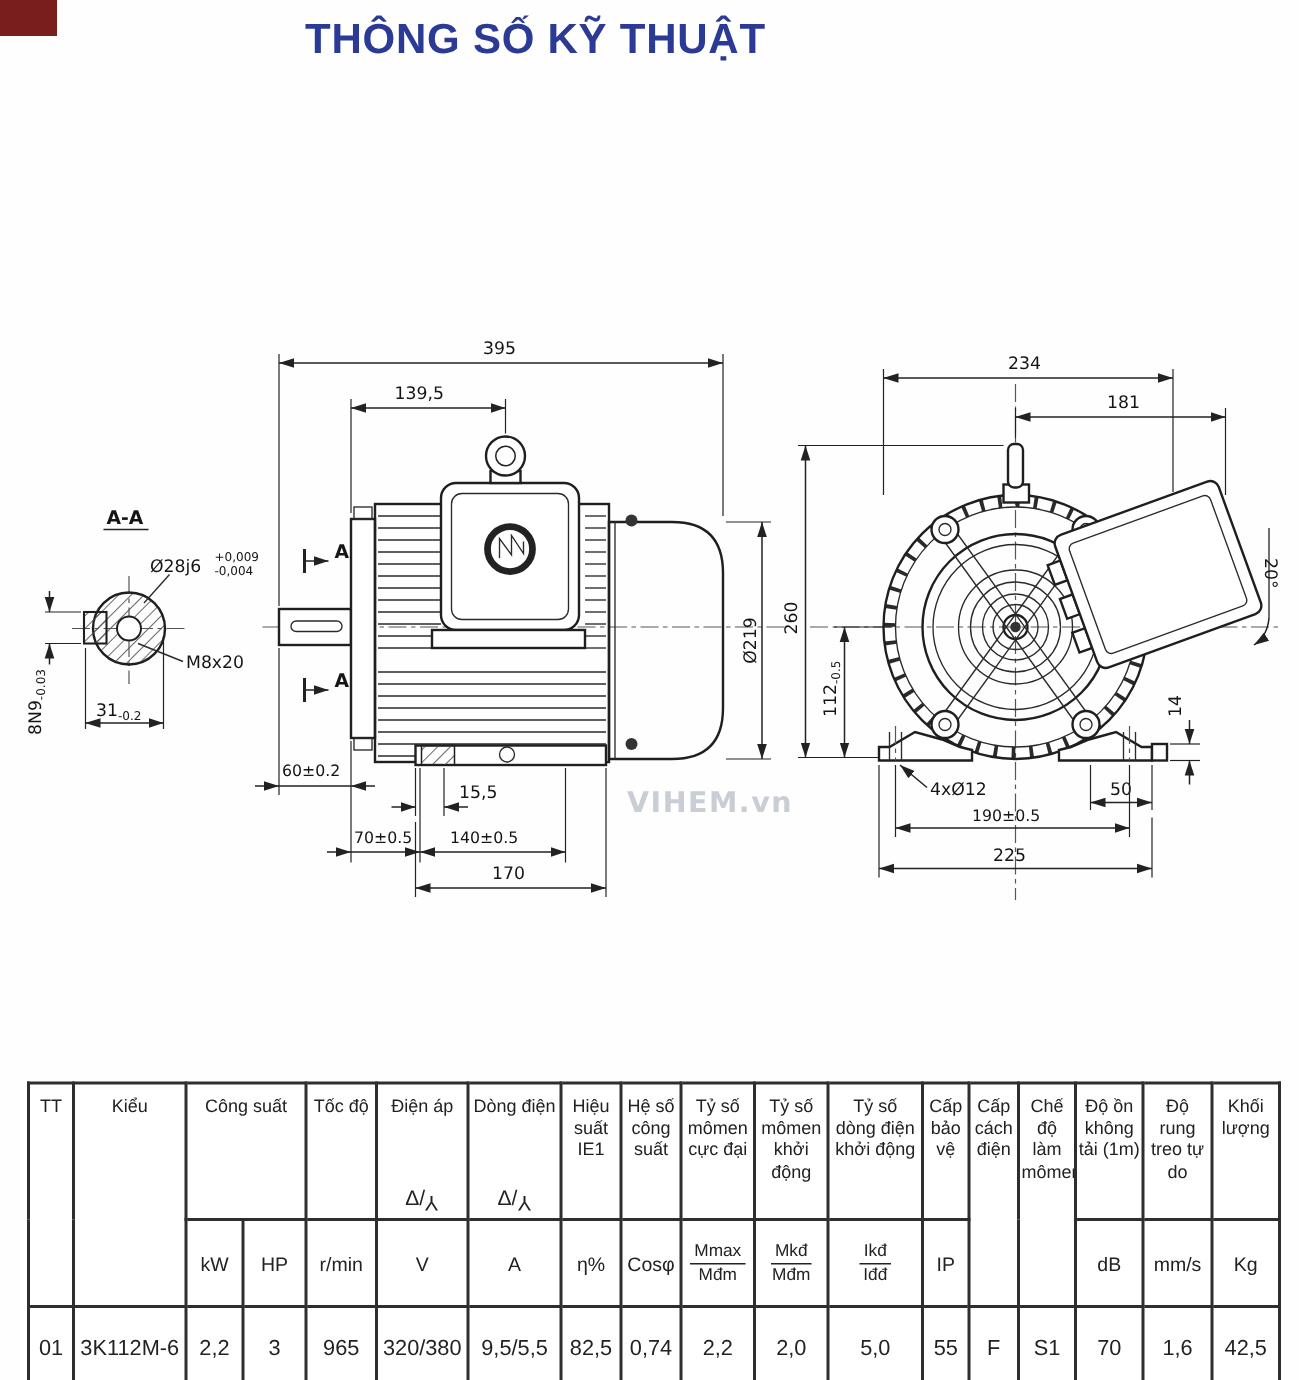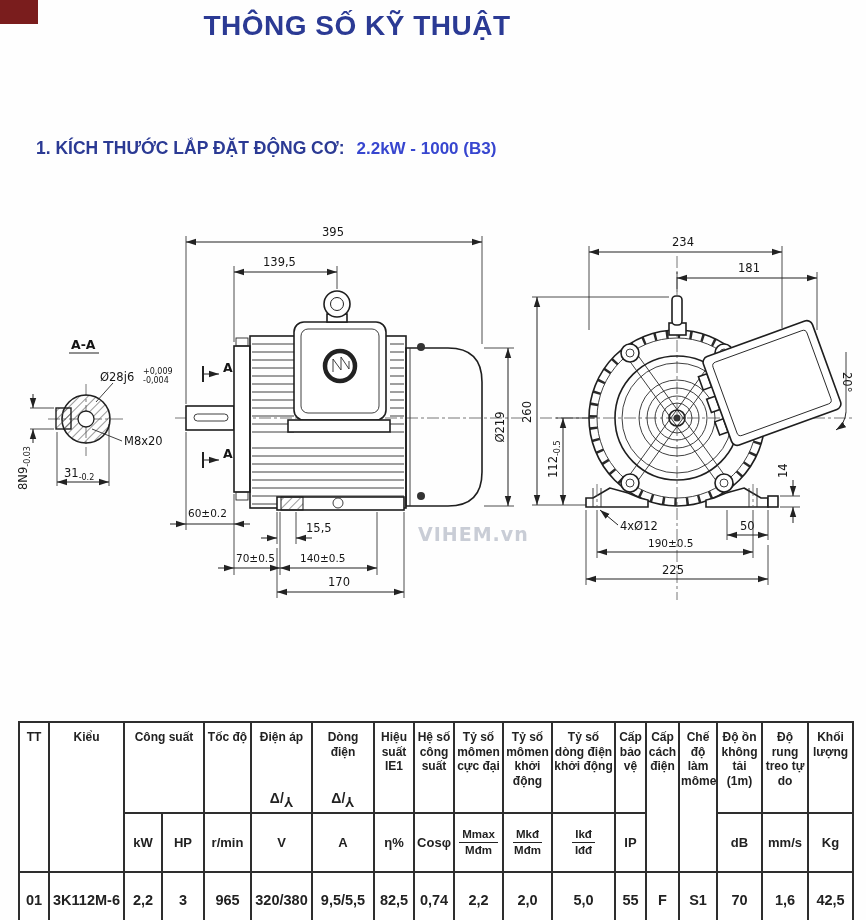--- a/index.html
+++ b/index.html
@@ -24,21 +24,21 @@
   svg .fins{stroke:#2a2a2a;stroke-width:8;fill:none;stroke-dasharray:2.5 9.5}
   svg text{font-family:"DejaVu Sans",sans-serif;font-size:11.5px;fill:#151515}
   svg .small{font-size:10.5px}
   svg .tol{font-size:8px}
   svg .seclbl{font-size:12.5px;font-weight:bold}
   svg .wm{font-size:19px;font-weight:bold;fill:#c9cdd6;letter-spacing:1px}
   
   table.spec{position:absolute;left:18px;top:721px;width:834px;border-collapse:collapse;
              table-layout:fixed;background:#fff}
   table.spec th,table.spec td{border:2px solid #2e2e2e;padding:14px 1px;text-align:center;
-             font-weight:bold;overflow:hidden}
+             font-weight:normal;overflow:hidden}
   tr.hrow{height:91px}
   tr.hrow th{font-size:12px;line-height:1.22;vertical-align:top;padding-top:7px;position:relative}
   tr.urow{height:38px}
   tr.urow td{font-size:13px;vertical-align:middle}
   tr.drow{height:56px}
   tr.drow td{font-size:14.5px;vertical-align:middle}
   .symbol{position:absolute;bottom:5px;left:0;right:0;text-align:center;font-size:14px}
   .wye{display:inline-block;transform:rotate(180deg) translateY(-3px)}
   .frac{display:inline-block;font-size:11.5px;line-height:1.1}
   .frac .num{display:block;border-bottom:1.4px solid #222;padding:0 3px 1px}
@@ -47,23 +47,20 @@
 </head>
 <body>
 
 <div class="page">
   <div class="corner-mark"></div>
 
   <div class="titles">
     <div class="t1">THÔNG SỐ KỸ THUẬT</div>
   </div>
 
-  <div class="sec1">
-    <span>1. KÍCH THƯỚC LẮP ĐẶT ĐỘNG CƠ:</span><span class="variant">2.2kW - 1000 (B3)</span>
-  </div>
 
   <svg class="drawing" viewBox="0 195 866 470" width="866" height="470">
     <defs>
       <marker id="mE" markerWidth="11" markerHeight="8" refX="10" refY="4" orient="auto" markerUnits="userSpaceOnUse">
         <path d="M0,0.8 L10,4 L0,7.2 Z" fill="#222"></path>
       </marker>
       <marker id="mS" markerWidth="11" markerHeight="8" refX="0" refY="4" orient="auto" markerUnits="userSpaceOnUse">
         <path d="M10,0.8 L0,4 L10,7.2 Z" fill="#222"></path>
       </marker>
       <pattern id="hatch" width="6" height="6" patternUnits="userSpaceOnUse" patternTransform="rotate(45)">

